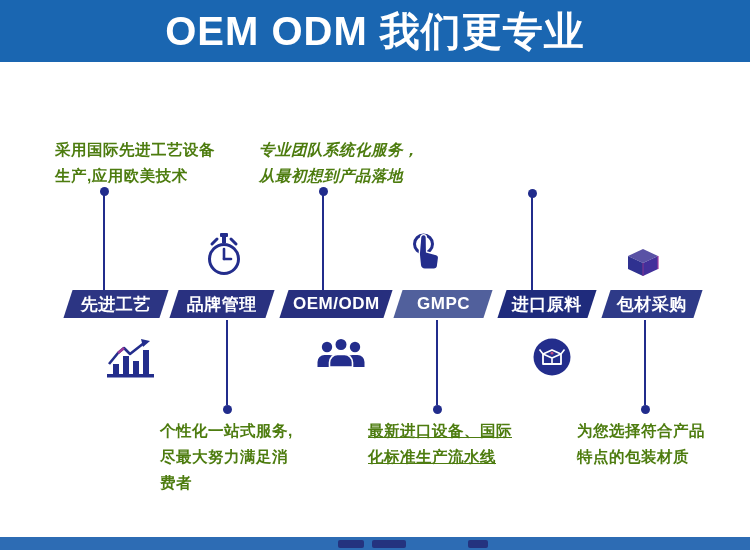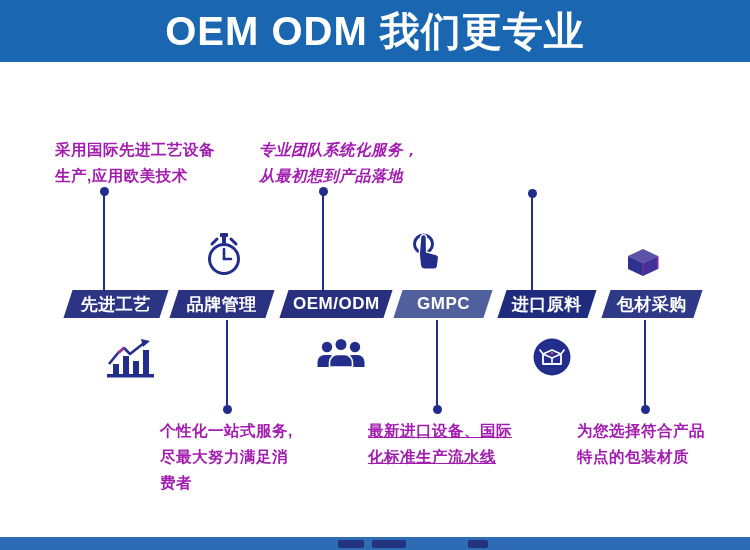--- a/index.html
+++ b/index.html
@@ -10,21 +10,21 @@
   
   .header{
     position:absolute;left:0;top:0;width:750px;height:62px;
     display:flex;align-items:center;justify-content:center;
   }
   .header-title{
     color:#ffffff;font-size:40px;font-weight:800;letter-spacing:1px;white-space:nowrap;
   }
   
   .note{
-    position:absolute;color:#a21caf;font-size:15.5px;font-weight:700;
+    position:absolute;color:#4d7c0f;font-size:15.5px;font-weight:700;
     line-height:26px;white-space:pre-line;text-align:left;letter-spacing:0.5px;
   }
   
   .vline{position:absolute;width:2px;background:#212c8c;}
   .dot{position:absolute;width:9px;height:9px;border-radius:50%;background:#212c8c;}
   
   .banner{
     position:absolute;top:290px;height:28px;
     transform:skewX(-18deg);
     display:flex;align-items:center;justify-content:center;

